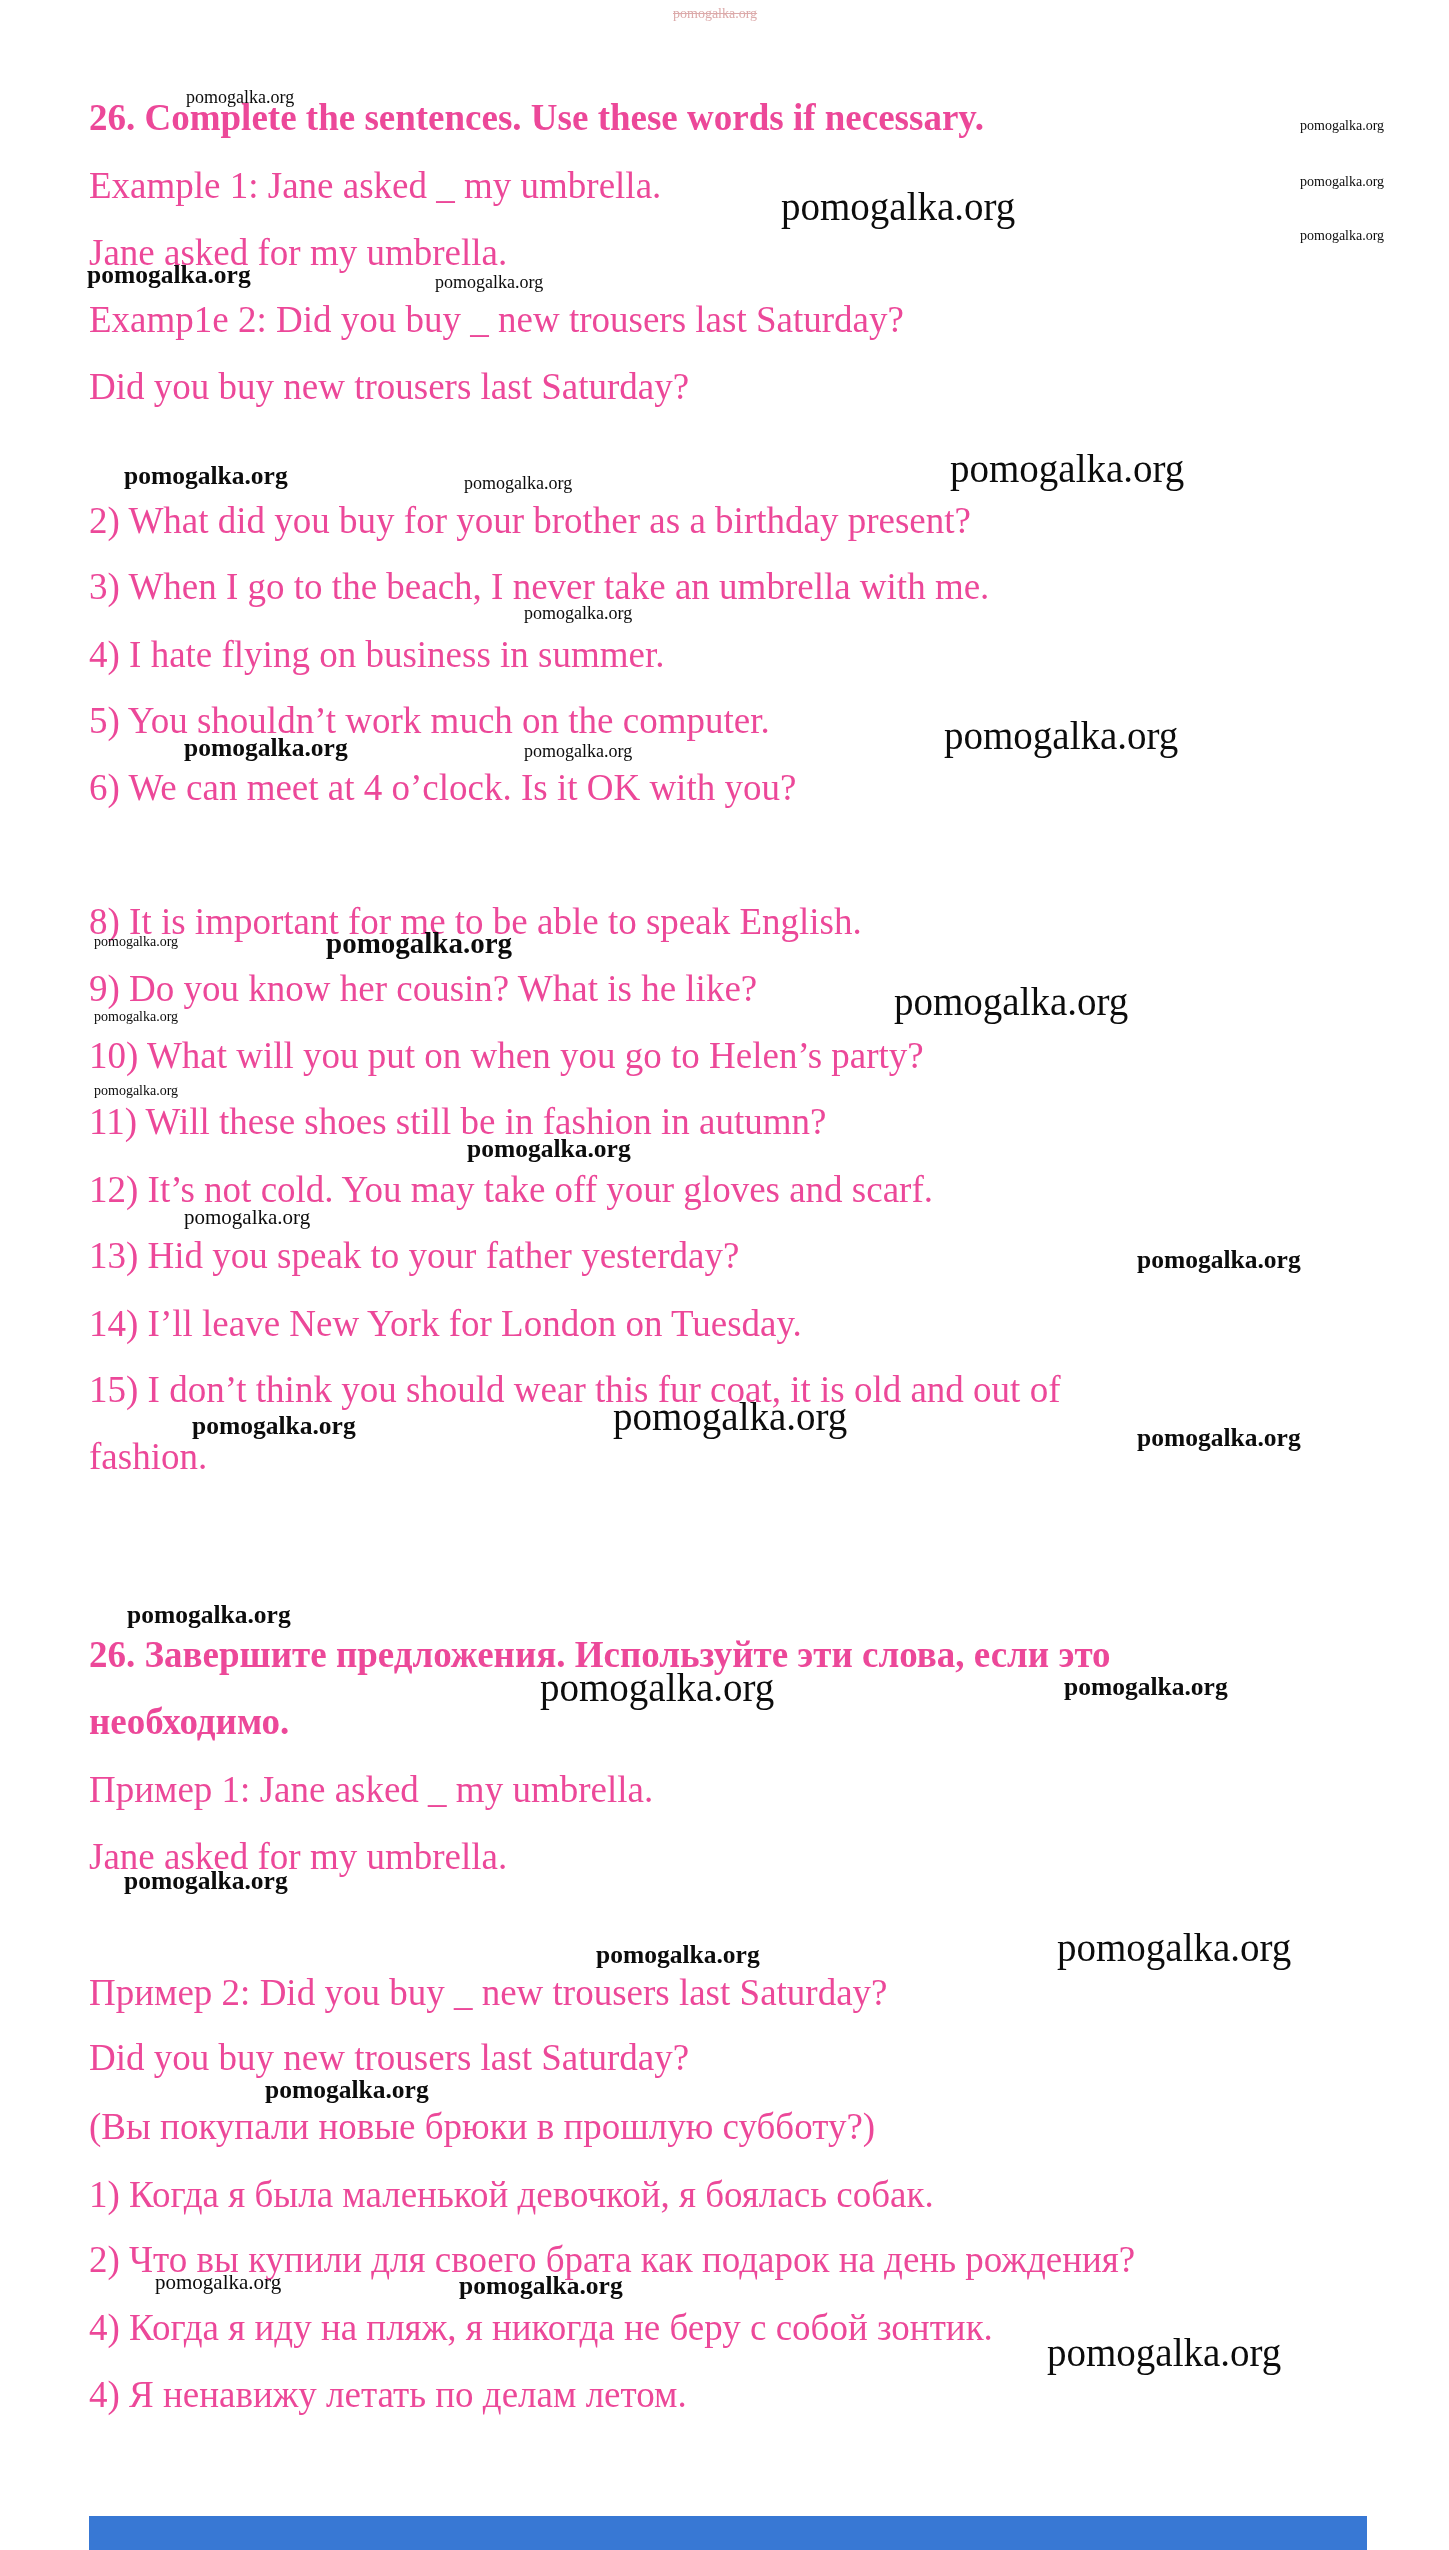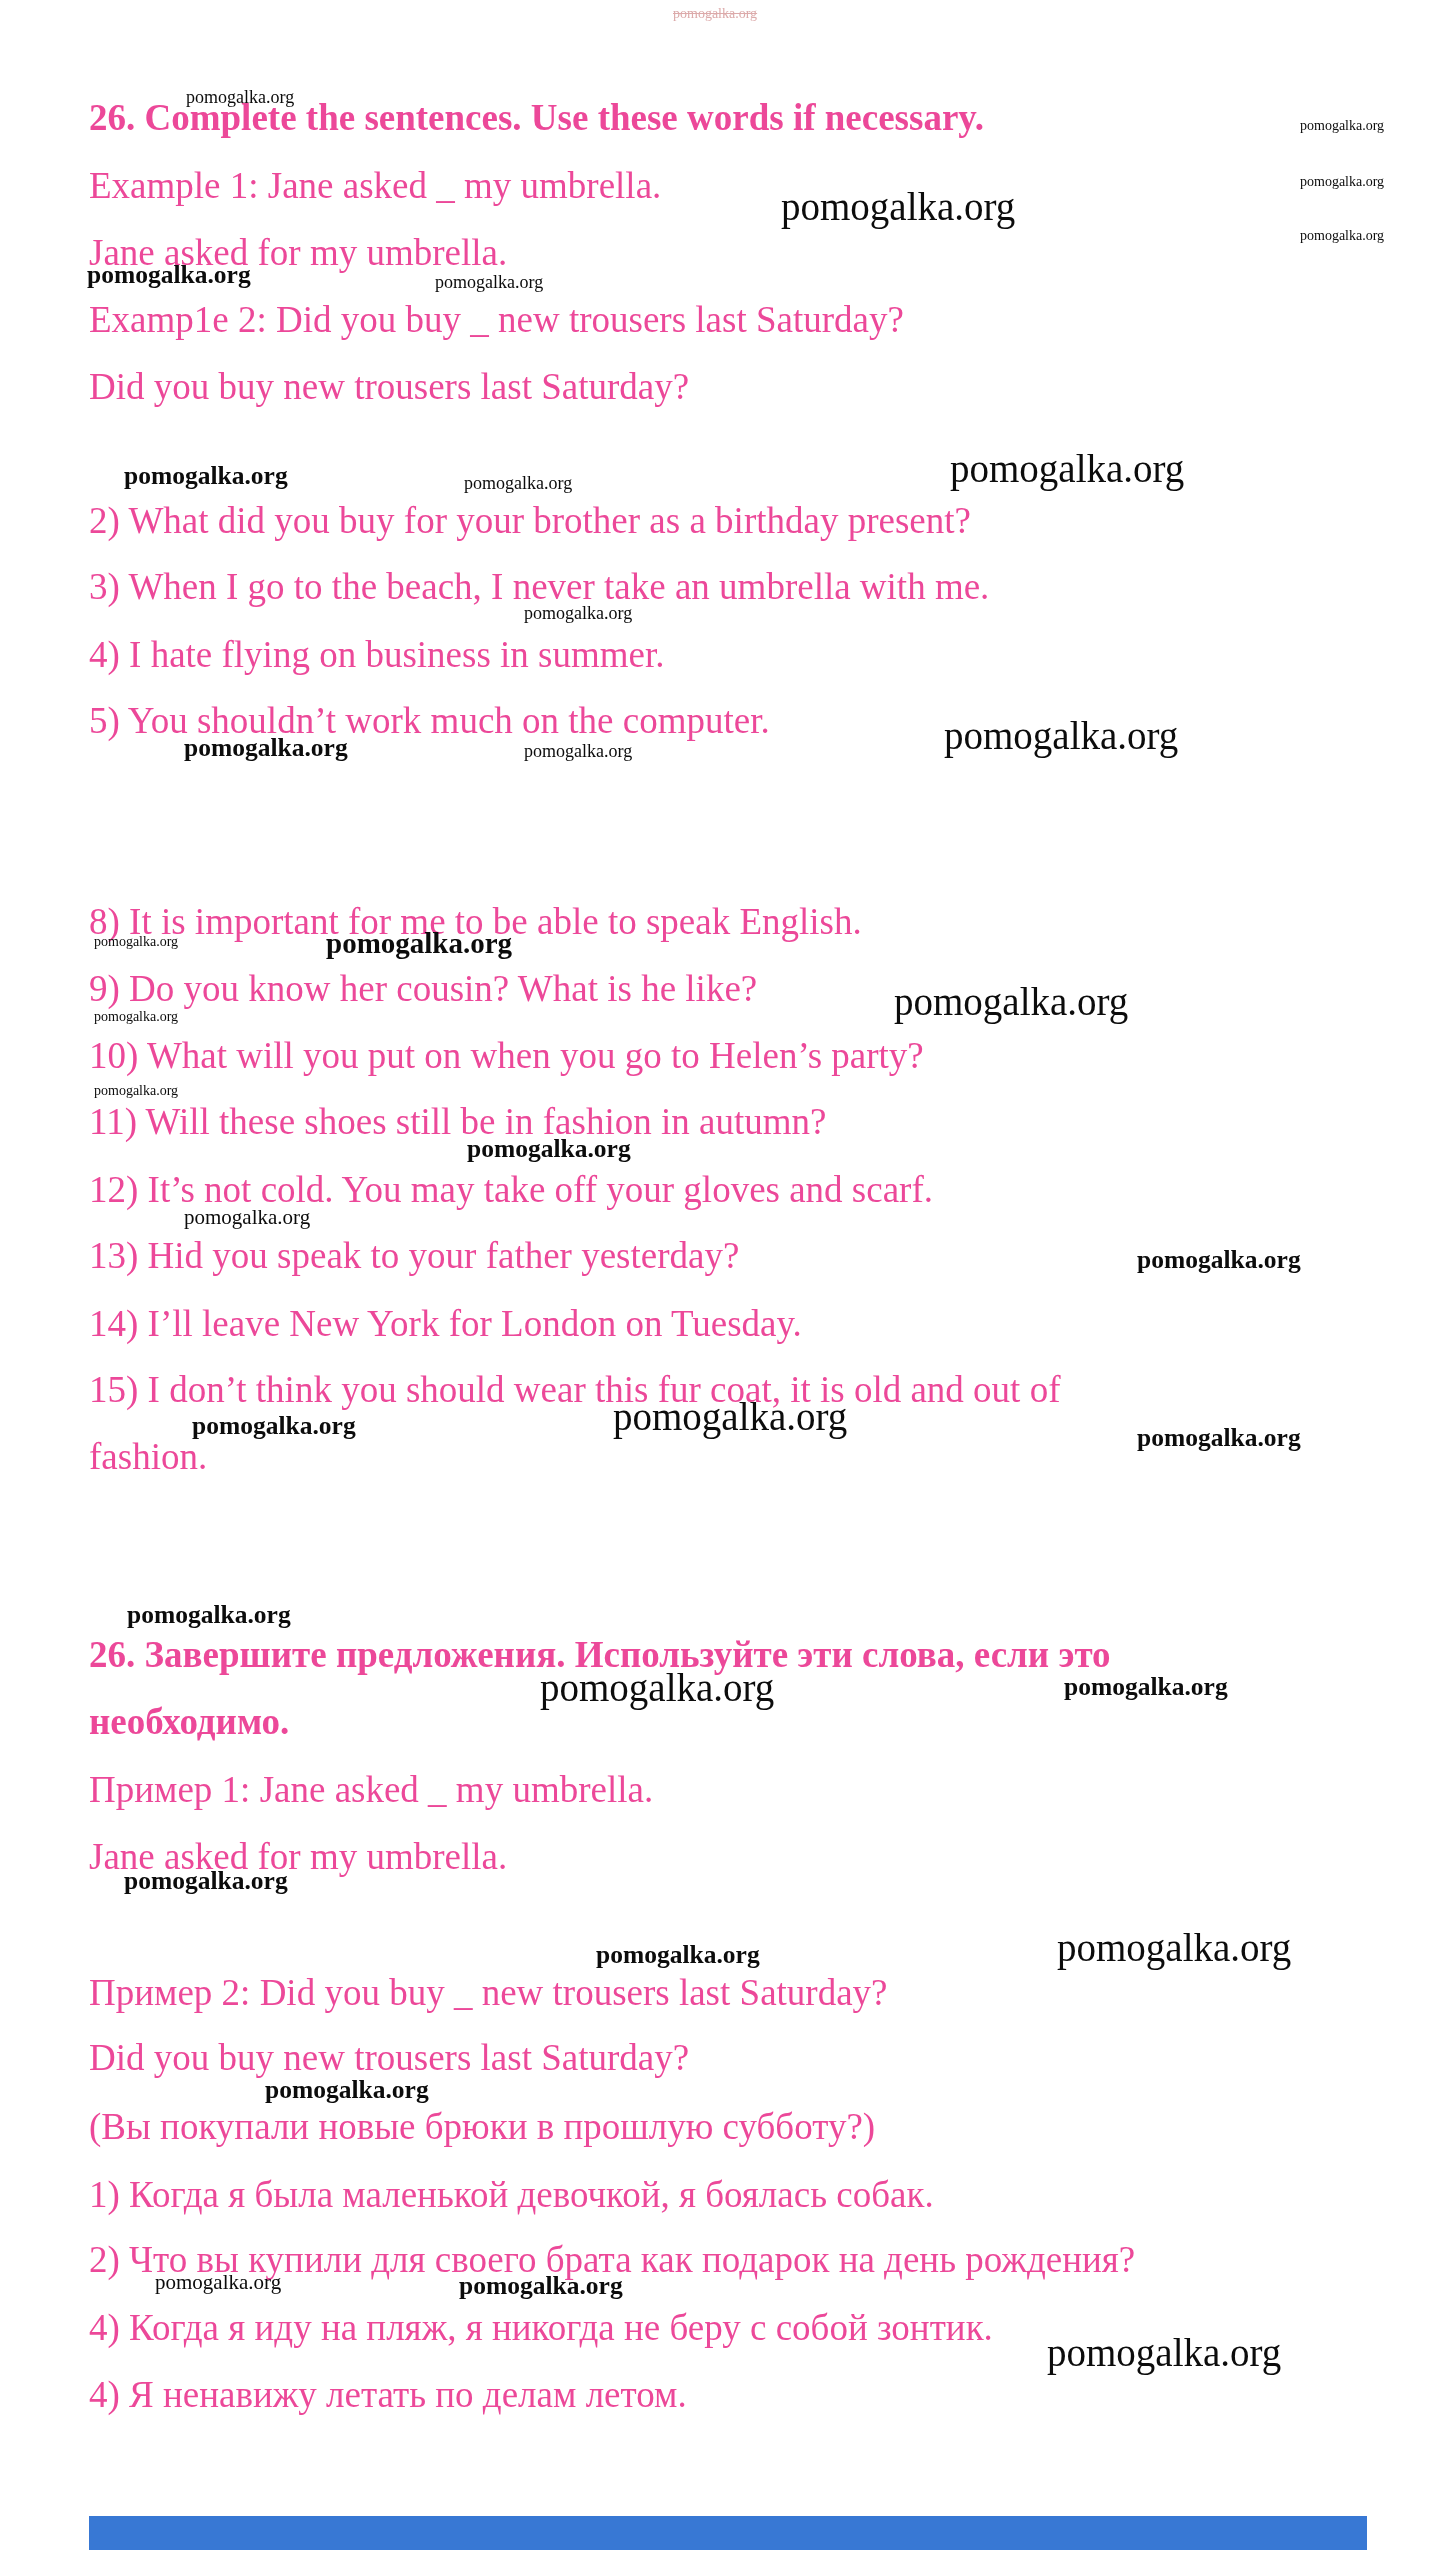--- a/index.html
+++ b/index.html
@@ -43,20 +43,21 @@
 
   <div class="line bold" style="top:97px">26. Complete the sentences. Use these words if necessary.</div>
   <div class="line" style="top:165px">Example 1: Jane asked _ my umbrella.</div>
   <div class="line" style="top:232px">Jane asked for my umbrella.</div>
   <div class="line" style="top:299px">Examp1e 2: Did you buy _ new trousers last Saturday?</div>
   <div class="line" style="top:366px">Did you buy new trousers last Saturday?</div>
   <div class="line" style="top:500px">2) What did you buy for your brother as a birthday present?</div>
   <div class="line" style="top:566px">3) When I go to the beach, I never take an umbrella with me.</div>
   <div class="line" style="top:634px">4) I hate flying on business in summer.</div>
   <div class="line" style="top:700px">5) You shouldn’t work much on the computer.</div>
+  <div class="line" style="top:767px">6) We can meet at 4 o’clock. Is it OK with you?</div>
   <div class="line" style="top:901px">8) It is important for me to be able to speak English.</div>
   <div class="line" style="top:968px">9) Do you know her cousin? What is he like?</div>
   <div class="line" style="top:1035px">10) What will you put on when you go to Helen’s party?</div>
   <div class="line" style="top:1101px">11) Will these shoes still be in fashion in autumn?</div>
   <div class="line" style="top:1169px">12) It’s not cold. You may take off your gloves and scarf.</div>
   <div class="line" style="top:1235px">13) Hid you speak to your father yesterday?</div>
   <div class="line" style="top:1303px">14) I’ll leave New York for London on Tuesday.</div>
   <div class="line" style="top:1369px">15) I don’t think you should wear this fur coat, it is old and out of</div>
   <div class="line" style="top:1436px">fashion.</div>
 

